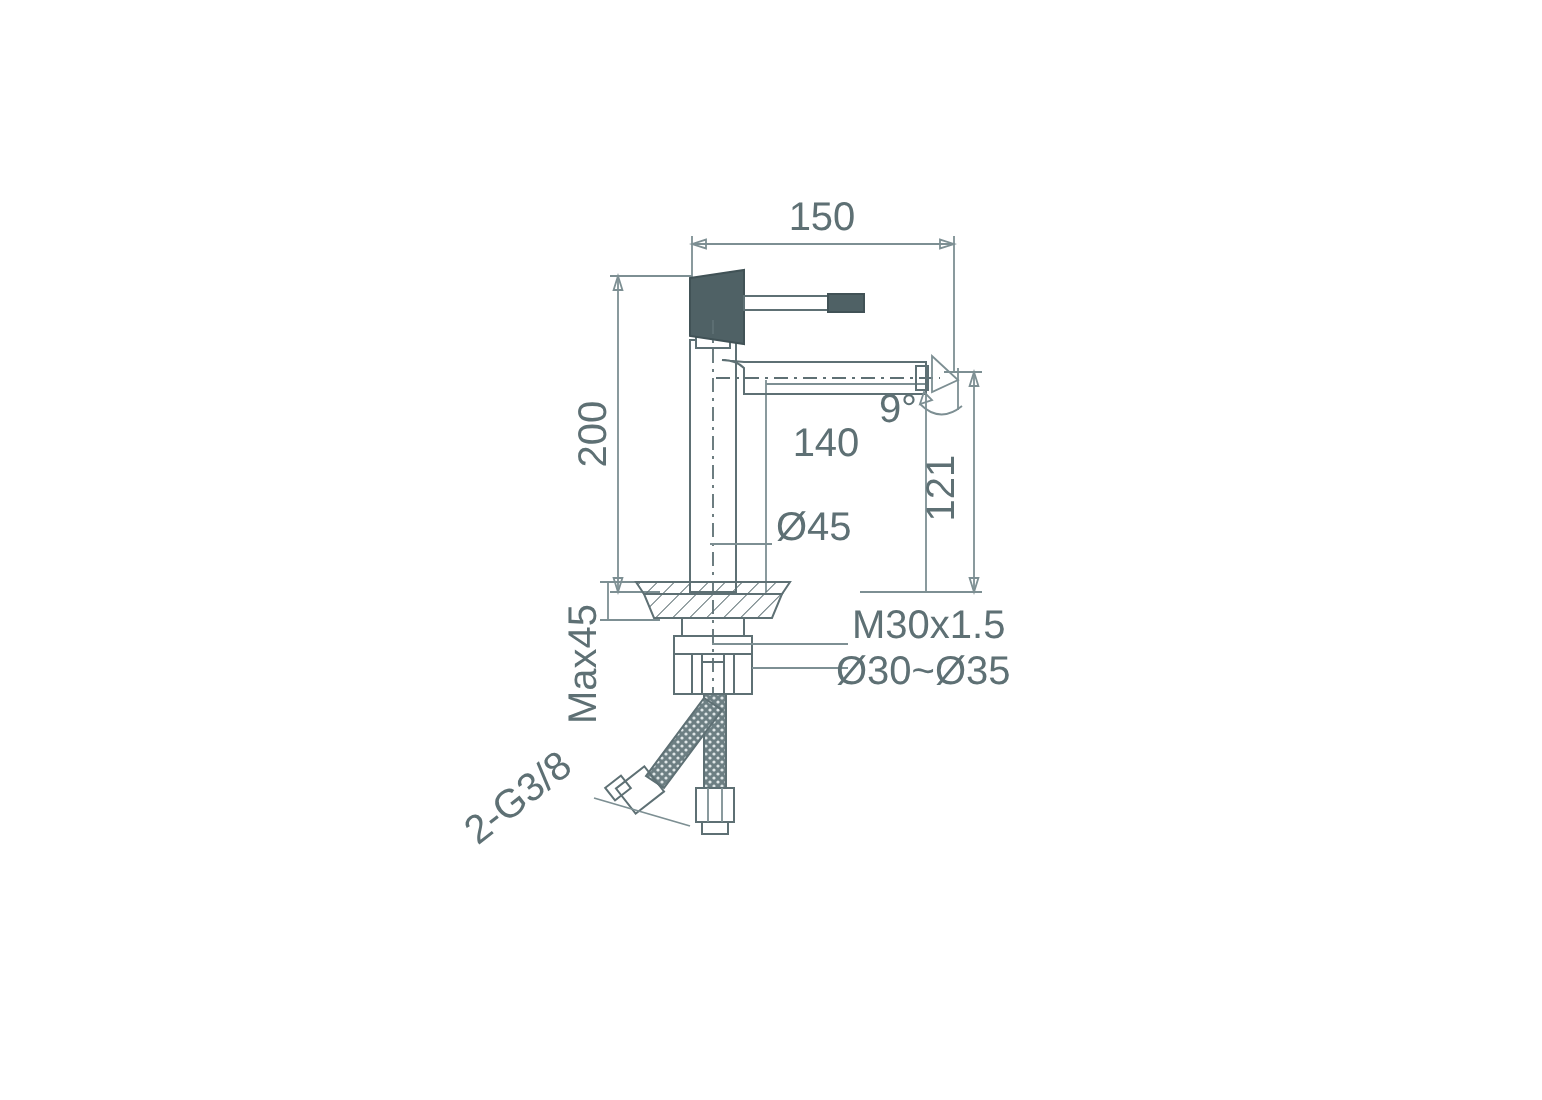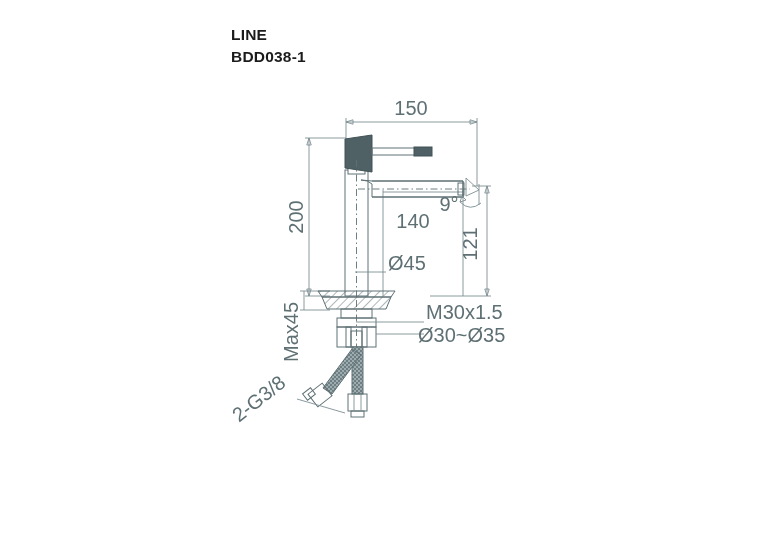--- a/index.html
+++ b/index.html
@@ -70,24 +70,20 @@
     fill: #ffffff;
     stroke: #5e7074;
     stroke-width: 1;
   }
 </style>
 </head>
 <body>
 
 <div id="sheet">
 
-  <div class="title-block">
-    <div class="title-line">LINE</div>
-    <div class="title-line">BDD038-1</div>
-  </div>
 
   <svg class="drawing" width="771" height="550" viewBox="0 0 771 550">
 
     <g>
 
       <line class="ln-thin" x1="346" y1="118" x2="346" y2="140"></line>
       <line class="ln-thin" x1="477" y1="118" x2="477" y2="186"></line>
 
       <line class="ln-thin" x1="346" y1="122" x2="477" y2="122"></line>
 

